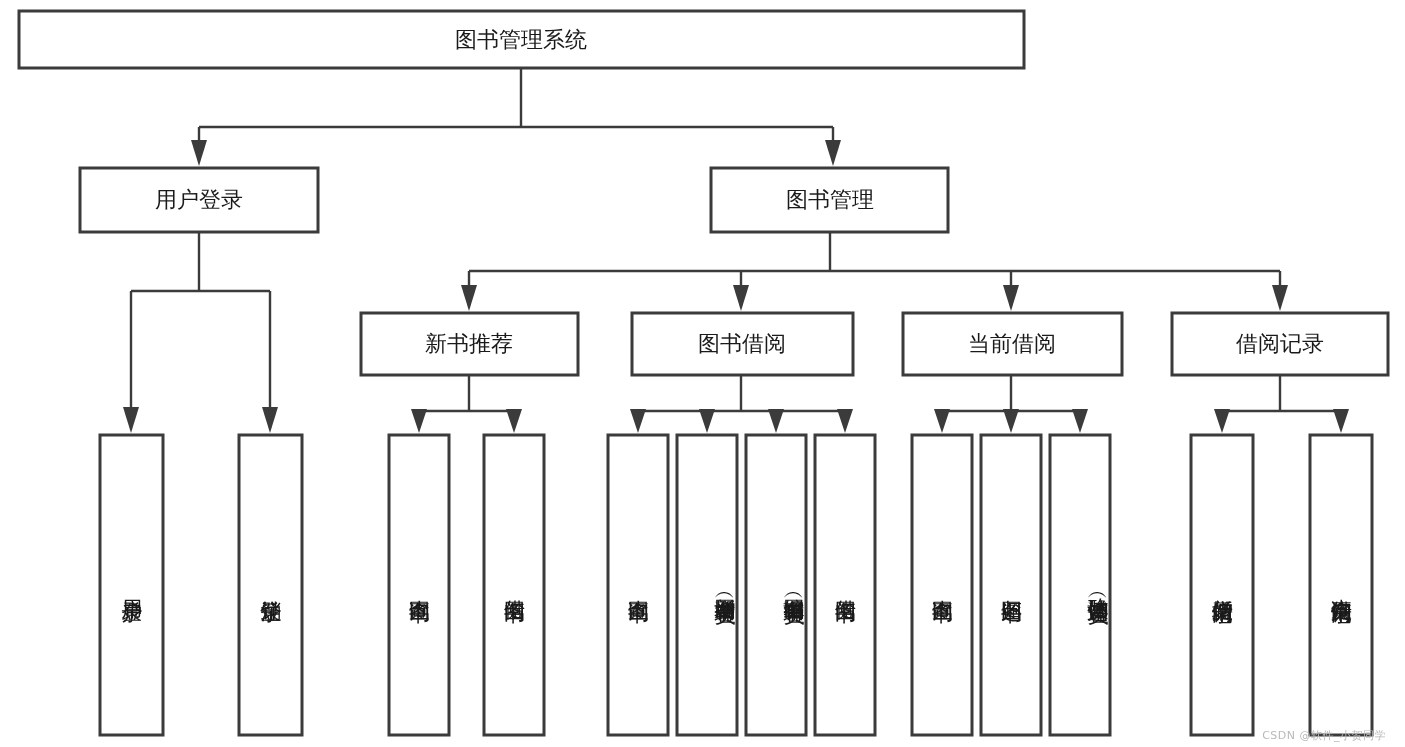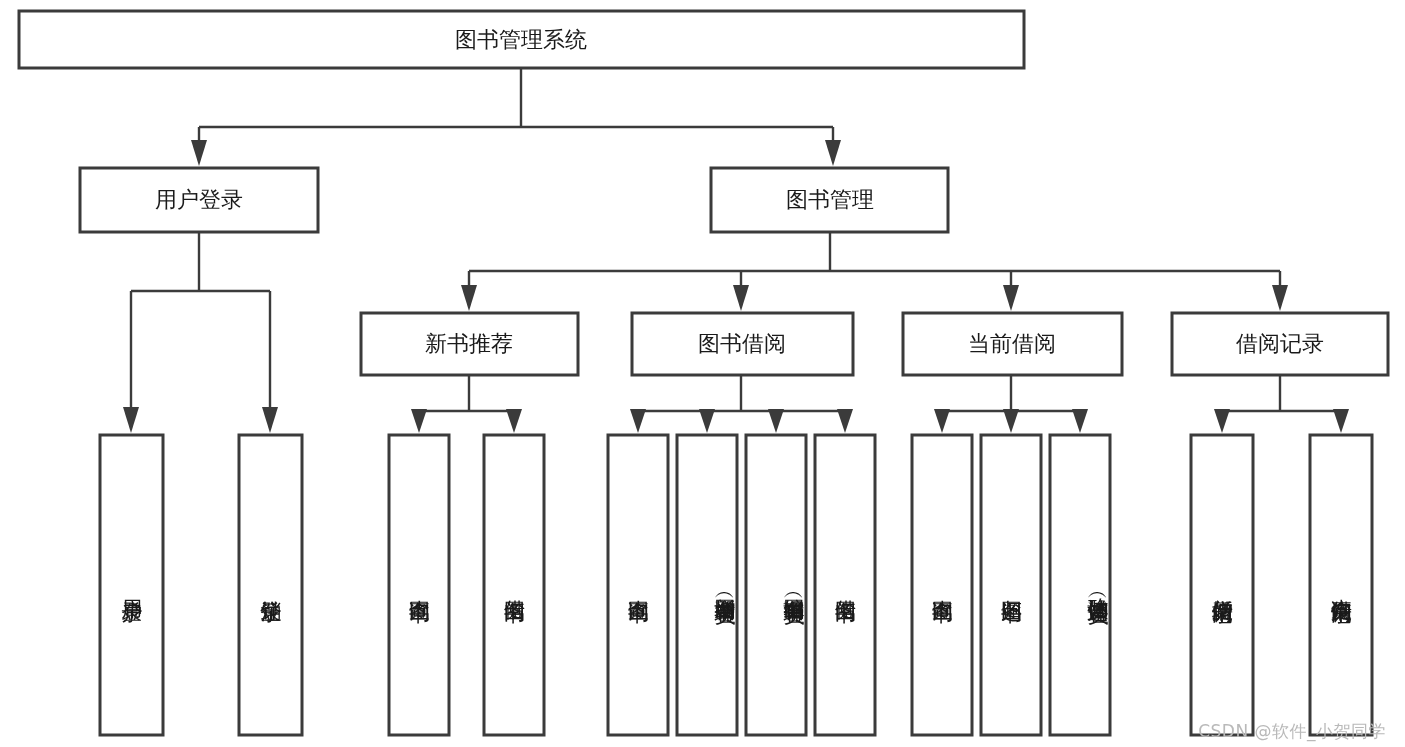--- a/index.html
+++ b/index.html
@@ -8,21 +8,21 @@
   #stage{position:relative;width:1394px;height:747px;background:#fff;border-radius:12px;}
   svg{position:absolute;left:0;top:0;width:1405px;height:747px;}
   .node-rect{fill:#ffffff;stroke:#3b3b3b;stroke-width:3;}
   .edge{stroke:#3b3b3b;stroke-width:2.4;fill:none;}
   .arrowhead{fill:#3b3b3b;stroke:none;}
   .h-label{font-size:22px;fill:#1a1a1a;text-anchor:middle;dominant-baseline:middle;}
   .v-label-wrap{position:absolute;display:flex;align-items:center;justify-content:center;
        writing-mode:vertical-rl;text-orientation:upright;
        font-size:21px;color:#1a1a1a;line-height:1.18;letter-spacing:1px;
        white-space:nowrap;pointer-events:none;}
-  .watermark{position:absolute;right:8px;bottom:4px;font-size:17px;color:#b9b9b9;
+  .watermark{position:absolute;right:8px;bottom:4px;font-size:11px;color:#b9b9b9;
        letter-spacing:.5px;}
 </style>
 </head>
 <body>
 
 <div id="stage">
 
   <svg viewBox="0 0 1405 747" xmlns="http://www.w3.org/2000/svg">
 
     <g>

